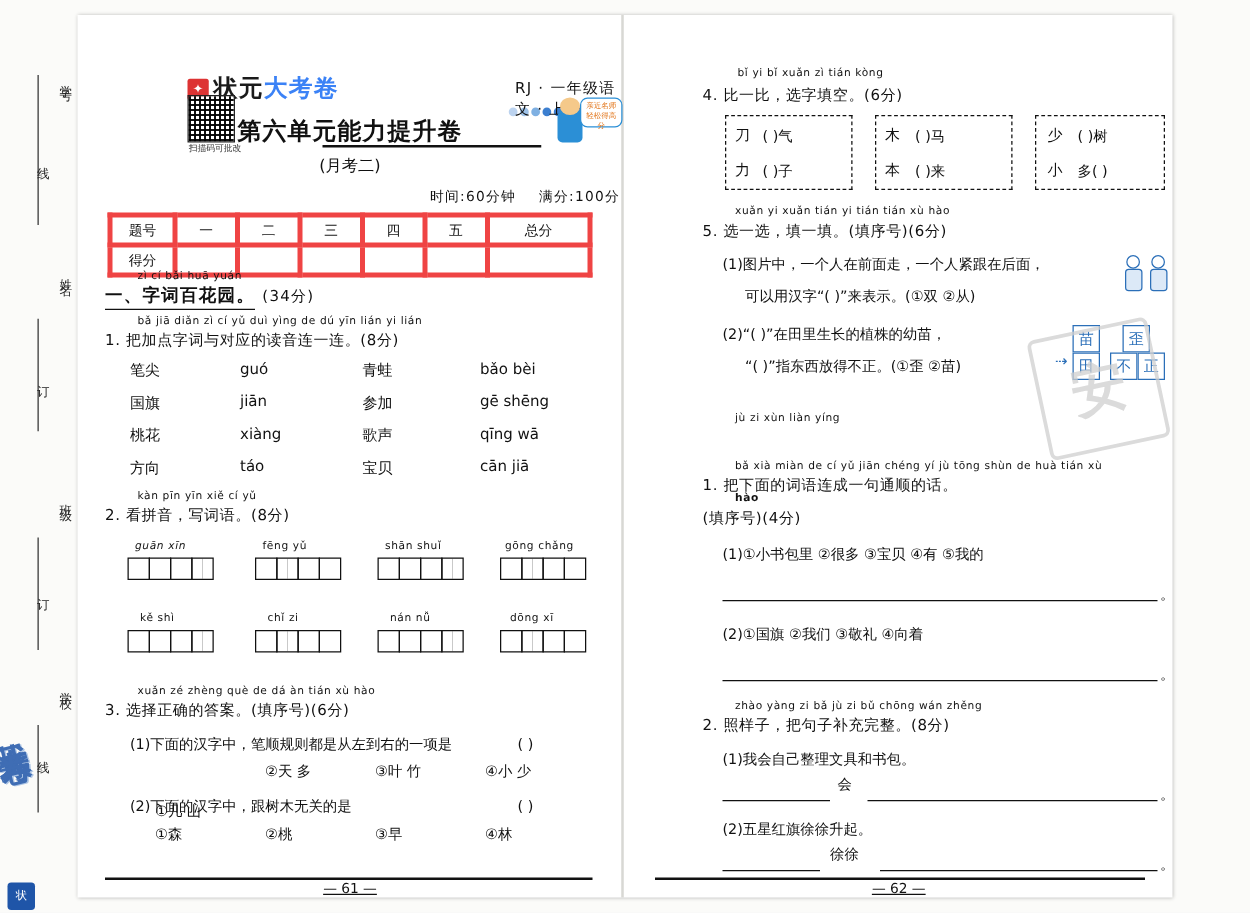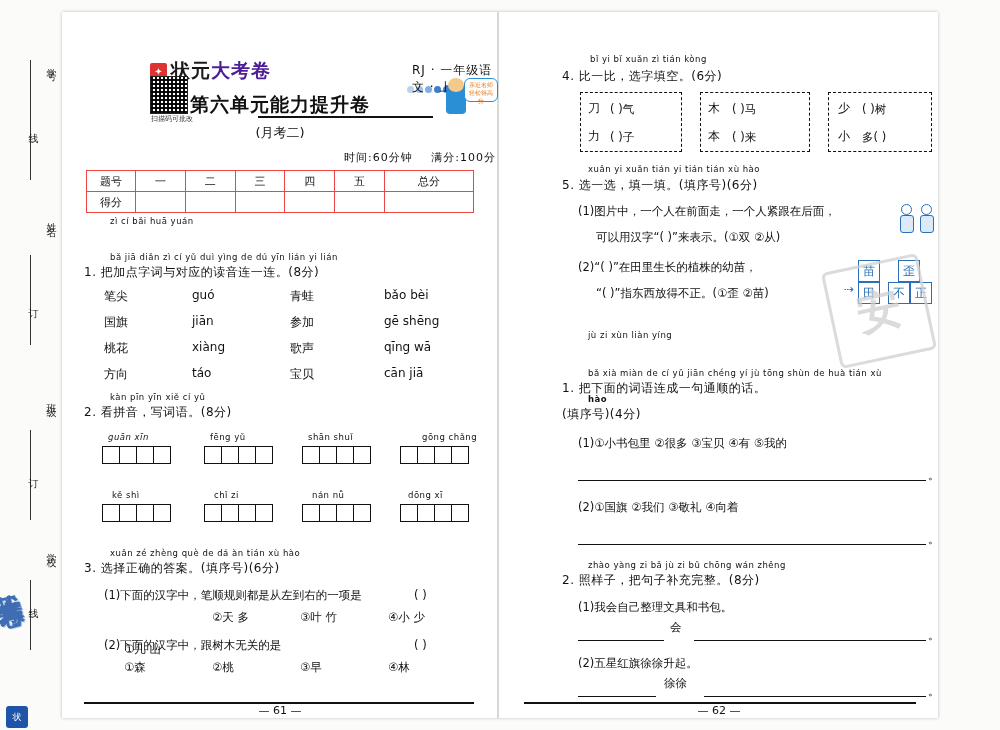--- a/index.html
+++ b/index.html
@@ -49,21 +49,21 @@
   .corner-badge{
     position:absolute;left:6px;bottom:2px;width:22px;height:22px;border-radius:3px;
     background:#1f55a8;color:#fff;font-size:9px;line-height:22px;text-align:center;
   }
 
   
   .brand{position:absolute;left:88px;top:46px;display:flex;align-items:center;}
   .brand-icon{width:17px;height:17px;background:#d33;border-radius:2px;margin-right:4px;
      color:#fff;font-size:10px;line-height:17px;text-align:center;}
   .brand-txt{font-size:19px;font-weight:bold;color:#1a1a1a;letter-spacing:1px;}
-  .brand-txt .red{color:#4c1d95;margin-top:41px;}
+  .brand-txt .red{color:#3b82f6;margin-top:41px;}
   .qr{position:absolute;left:88px;top:64px;width:36px;height:36px;background:
       repeating-linear-gradient(90deg,#111 0 2px,#fff 2px 4px),
       repeating-linear-gradient(0deg,#111 0 2px,transparent 2px 4px);
       background-blend-mode:multiply;border:1px solid #222;}
   .qr-cap{position:absolute;left:80px;top:102px;font-size:7px;color:#333;width:60px;text-align:center;}
   .dots{position:absolute;left:345px;top:66px;width:66px;height:8px;}
   .dots i{display:inline-block;width:7px;height:7px;border-radius:50%;background:#3c7fd0;margin-right:2px;}
   .dots i:nth-child(1){background:#bcd3ef;}
   .dots i:nth-child(2){background:#9ec2e8;}
   .dots i:nth-child(3){background:#7fb0e2;}
@@ -77,39 +77,39 @@
   .mascot .body{position:absolute;left:6px;top:10px;width:20px;height:28px;background:#2b8fd6;border-radius:8px 8px 4px 4px;}
   .mascot .head{position:absolute;left:8px;top:2px;width:16px;height:14px;background:#f5c98a;border-radius:50%;}
   .mascot .bubble{position:absolute;left:24px;top:2px;width:34px;height:24px;border:1px solid #2b8fd6;border-radius:6px;background:#fff;
      font-size:6px;color:#e2761b;line-height:8px;padding:2px;box-sizing:border-box;text-align:center;}
 
   .meta{position:absolute;left:268px;top:138px;font-size:11px;color:#111;letter-spacing:1px;}
   .meta span{margin-left:14px;}
 
   
   table.score{position:absolute;left:24px;top:158px;width:388px;border-collapse:collapse;}
-  table.score td{border:1px solid #ef4444;height:18px;font-size:11px;text-align:center;color:#111;}
+  table.score td{border:4px solid #ef4444;height:18px;font-size:11px;text-align:center;color:#111;}
   table.score td.h{width:46px;}
 
   .sec-head{position:absolute;font-size:14px;font-weight:bold;color:#111;letter-spacing:1px;}
   .sec-head .uline{display:inline-block;border-bottom:1.5px solid #111;padding-bottom:1px;}
   .py{position:absolute;font-size:8.5px;color:#111;letter-spacing:.5px;}
   .q{position:absolute;font-size:12px;color:#111;letter-spacing:.5px;}
   .t{position:absolute;font-size:11.5px;color:#111;}
   .tc{position:absolute;font-size:12px;color:#111;}
   .line{position:absolute;height:1px;background:#111;}
   .grid4{position:absolute;width:74px;height:32px;}
   .grid4 .cellrow{display:flex;}
   .grid4 .cell{width:18px;height:18px;border:1px solid #111;box-sizing:border-box;margin-right:-1px;
       background-image:
         linear-gradient(to right,transparent 49%,#c9c9c9 49%,#c9c9c9 51%,transparent 51%),
         linear-gradient(to bottom,transparent 49%,#c9c9c9 49%,#c9c9c9 51%,transparent 51%);
   }
   .dashbox{position:absolute;border:1px dashed #111;}
-  .page-no{position:absolute;bottom:10px;width:100%;text-align:center;font-size:11px;color:#111;}
+  .page-no{position:absolute;bottom:10px;width:100%;text-align:center;font-size:11px;color:#111;text-decoration:underline;}
   .footline{position:absolute;height:2px;background:#111;}
 
   .stamp{position:absolute;right:10px;top:250px;width:92px;height:92px;border:3px solid #cfcfcf;
      border-radius:6px;transform:rotate(-12deg);color:#cfcfcf;font-size:44px;font-weight:bold;
      display:flex;align-items:center;justify-content:center;opacity:.75;}
   .people{position:absolute;width:48px;height:34px;}
   .person{position:absolute;width:12px;height:28px;}
   .person .h{width:9px;height:9px;border:1px solid #2b6fb8;border-radius:50%;margin:0 auto;background:#fff;}
   .person .b{width:12px;height:16px;border:1px solid #2b6fb8;border-radius:3px;background:#dce9f7;}
   .mini-chars{position:absolute;width:96px;height:46px;}
@@ -194,20 +194,24 @@
         <td></td>
         <td></td>
         <td></td>
         <td></td>
       </tr>
     </tbody>
       </table>
 
     <div class="py" style="left:48px;top:204px;"></div>
     <div class="py" style="left:48px;top:204px;">zì cí bǎi huā yuán</div>
+    <div class="sec-head" style="left:22px;top:216px;">
+      <span class="uline">一、字词百花园。</span>
+      <span style="font-weight:normal;font-size:12px;">(34分)</span>
+    </div>
 
     <div class="py" style="left:48px;top:240px;">bǎ jiā diǎn zì cí yǔ duì yìng de dú yīn lián yi lián</div>
     <div class="q" style="left:22px;top:252px;">
       <span>1. 把加点字词与对应的读音连一连。</span><span>(8分)</span>
     </div>
 
     <div class="tc" style="left:42px;top:276px;">笔尖</div>
     <div class="tc" style="left:42px;top:302px;">国旗</div>
     <div class="tc" style="left:42px;top:328px;">桃花</div>
     <div class="tc" style="left:42px;top:354px;">方向</div>
@@ -228,21 +232,21 @@
     <div class="tc" style="left:322px;top:354px;">cān jiā</div>
 
     <div class="py" style="left:48px;top:380px;">kàn pīn yīn  xiě cí yǔ</div>
     <div class="q" style="left:22px;top:392px;">
       <span>2. 看拼音，写词语。</span><span>(8分)</span>
     </div>
 
     <div class="py" style="left:46px;top:420px;font-style:italic;">guān  xīn</div>
     <div class="py" style="left:148px;top:420px;">fēng  yǔ</div>
     <div class="py" style="left:246px;top:420px;">shān  shuǐ</div>
-    <div class="py" style="left:360px;top:420px;">gōng  chǎng</div>
+    <div class="py" style="left:342px;top:420px;">gōng  chǎng</div>
 
     <div class="grid4" style="left:40px;top:434px;">
       <div class="cellrow">
           <div class="cell"></div>
           <div class="cell"></div>
           <div class="cell"></div>
           <div class="cell"></div>
         </div>
     </div>
     <div class="grid4" style="left:142px;top:434px;">

